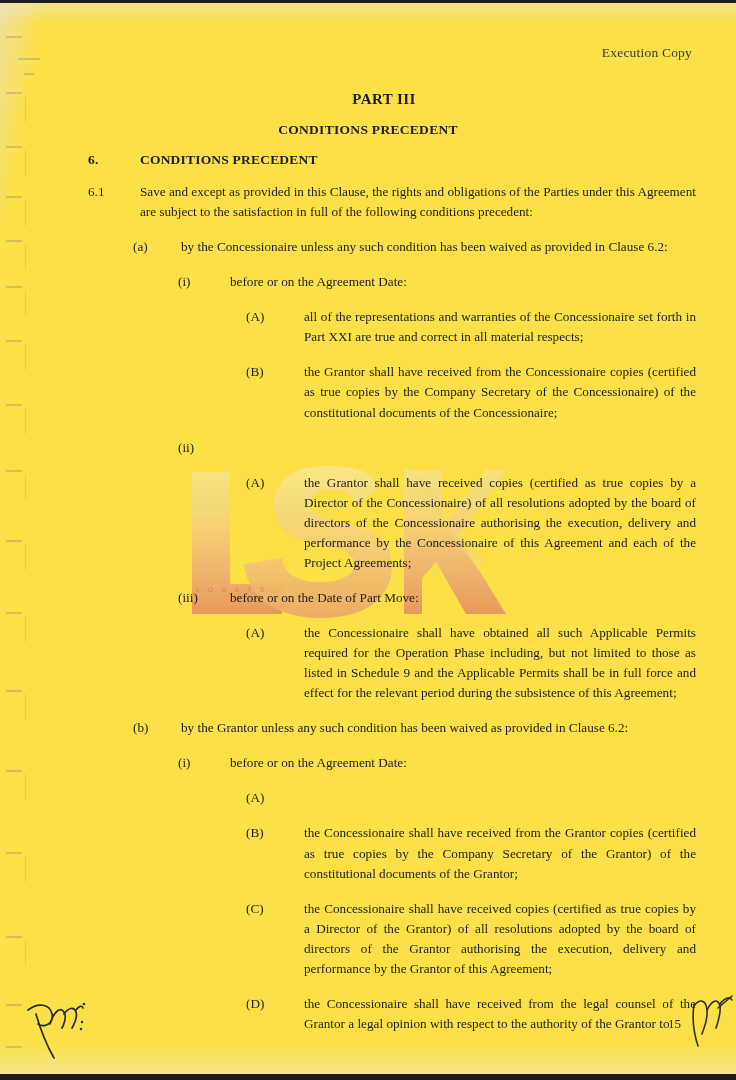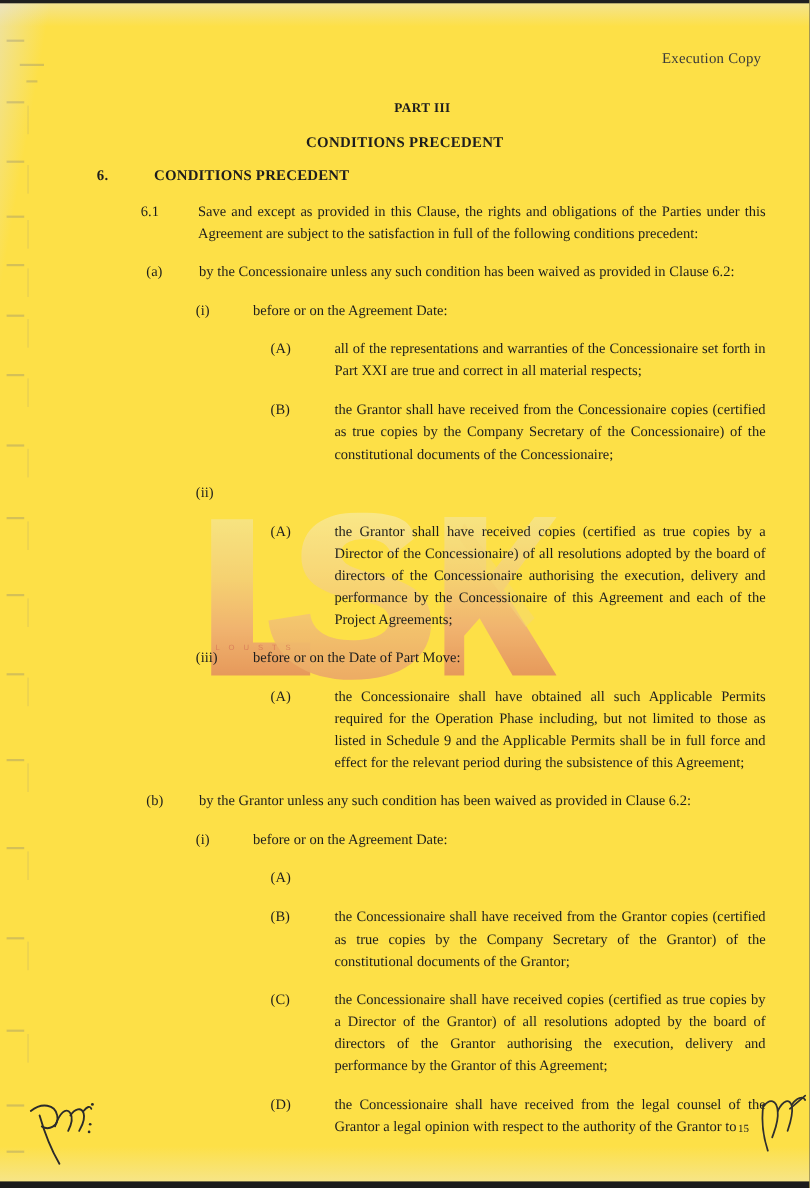--- a/index.html
+++ b/index.html
@@ -114,21 +114,21 @@
     color: #3a3a3a;
     letter-spacing: 0.2px;
   }
 
   .part-title {
     position: absolute;
     left: 0; right: 0;
     top: 91px;
     text-align: center;
     font-weight: bold;
-    font-size: 12px;
+    font-size: 15px;
     letter-spacing: 0.4px;
     margin-left: 32px;
   }
   .part-subtitle {
     position: absolute;
     left: 0; right: 0;
     top: 122px;
     text-align: center;
     font-weight: bold;
     font-size: 13.5px;
@@ -155,21 +155,20 @@
     top: 182px;
     right: 40px;
   }
 
   
   .row {
     display: flex;
     align-items: flex-start;
     font-size: 13.2px;
     line-height: 1.52;
-    margin-left: 40px;
   }
   .row .marker {
     flex: 0 0 auto;
     text-align: left;
   }
   .row .text {
     flex: 1 1 auto;
     text-align: justify;
     text-justify: inter-word;
   }
@@ -191,21 +190,21 @@
   .lvl4 .marker { width: 58px; }
   .lvl4 .text { max-width: 412px; }
 
   .no-justify .text { text-align: left; }
 
   
   .page-number {
     position: absolute;
     right: 55px;
     bottom: 48px;
-    font-size: 10px;
+    font-size: 13px;
     color: #242424;
     z-index: 6;
   }
 
   .sig {
     position: absolute;
     z-index: 6;
     pointer-events: none;
   }
   .sig-left {

